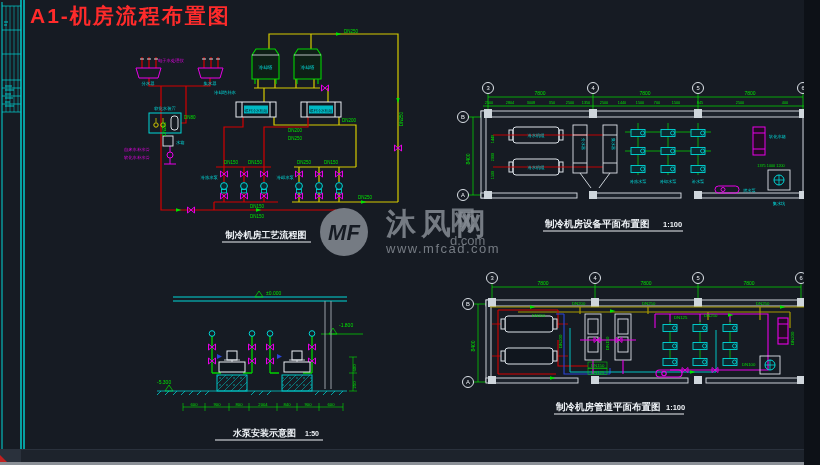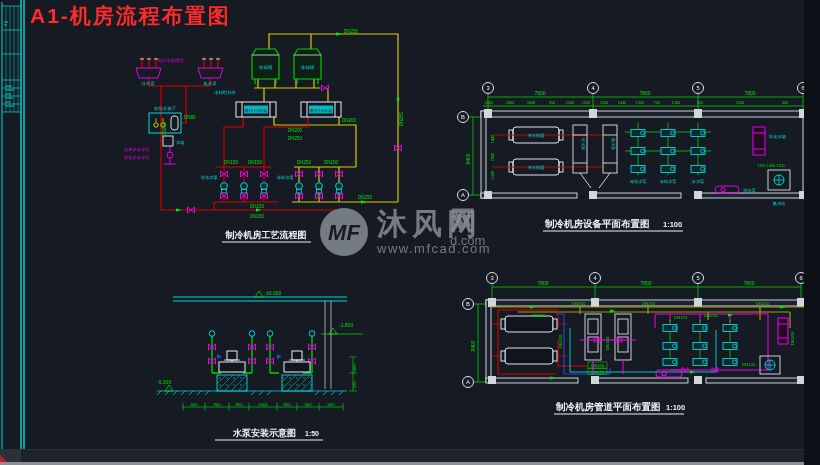--- a/index.html
+++ b/index.html
@@ -4,21 +4,21 @@
 <style>
   html,body{margin:0;padding:0;background:#0d1117;}
   .stage{position:relative;width:804px;height:465px;background:#161b23;overflow:hidden;
          font-family:"Liberation Sans",sans-serif;}
   .abs{position:absolute;}
   .page-title{left:30px;top:2px;font-size:21px;font-weight:bold;color:#ff2b2b;
               letter-spacing:2px;white-space:nowrap;}
   .view{background:transparent;}
   svg{display:block;}
   svg text{font-family:"Liberation Sans",sans-serif;}
-  .wm{color:#868c94;opacity:.85;display:flex;align-items:center;gap:7px;pointer-events:none;}
+  .wm{color:#868c94;opacity:.85;display:flex;align-items:center;gap:16px;pointer-events:none;}
   .wm .brand{font-size:30px;font-weight:bold;letter-spacing:5px;line-height:1;}
   .wm .url{font-size:13px;letter-spacing:1.5px;margin-top:2px;}
   .wm-tile{color:#868c94;opacity:.8;text-align:left;pointer-events:none;}
   .wm-tile .ch{font-size:26px;font-weight:bold;line-height:1;}
   .wm-tile .tx{font-size:13px;font-weight:normal;}
   .bottom-strip{left:0;top:449px;width:820px;height:13px;background:#1d232c;border-top:1px solid #2a313c;}
   .bottom-cell{left:0;top:449px;width:21px;height:13px;background:#2a313c;}
   .bottom-line{left:0;top:462px;width:820px;height:3px;background:#8b9097;}
 </style>
 </head>

